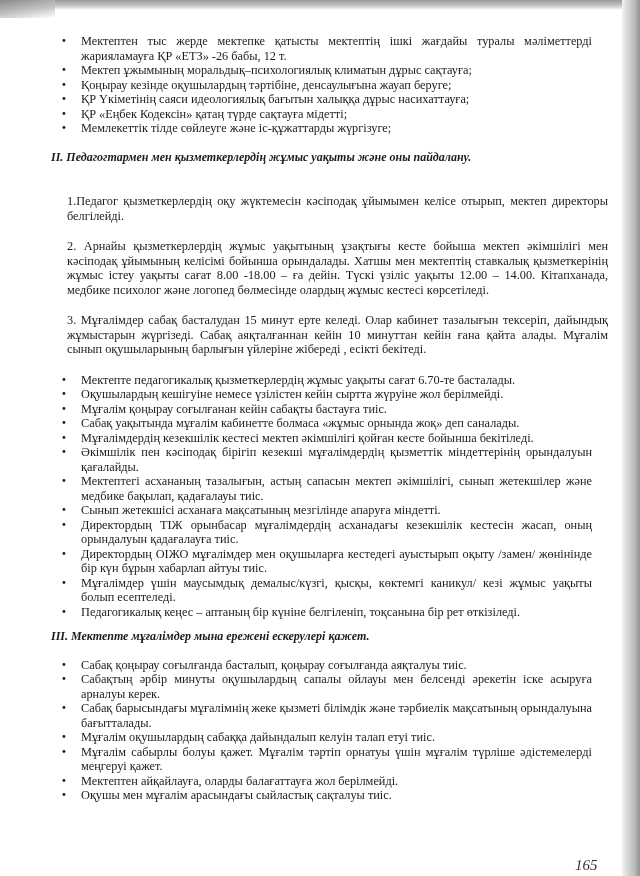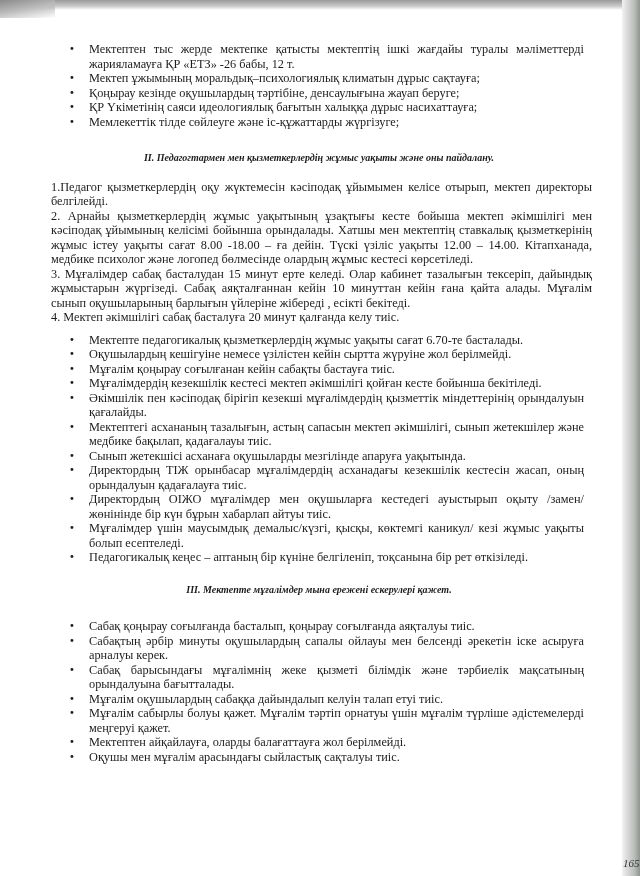--- a/index.html
+++ b/index.html
@@ -18,73 +18,74 @@
       background: linear-gradient(170deg, #8a8a8a 0%, #bdbdbd 50%, rgba(255,255,255,0) 100%);
     }
     .scan-right {
       position: absolute; right: 0; top: 0; width: 18px; height: 876px;
       background: linear-gradient(90deg, #f2f2f2 0%, #d9d9d9 30%, #b8bcb8 70%, #8f948f 100%);
     }
     .page {
       position: absolute; left: 56px; top: 34px; width: 536px;
       font-size: 12.3px; line-height: 14.5px;
     }
-    ul { list-style: none; margin: 8px; padding: 0; }
+    ul { list-style: none; margin: 0; padding: 0; }
     li { position: relative; padding-left: 25px; text-align: justify; margin-bottom: 0; }
     li::before {
       content: "•"; position: absolute; left: 5px; top: 0;
       font-family: "DejaVu Sans", sans-serif; font-size: 10px;
     }
     .heading {
       font-weight: bold; font-style: italic; margin: 0;
-      font-size: 10px; position: relative; left: -5px; text-align: center;
+      font-size: 12px; position: relative; left: -5px;
     }
-    .para { margin: 0; text-align: justify; position: relative; left: -5px; width: 541px; }
+    .para { margin: 16px; text-align: justify; position: relative; left: -5px; width: 541px; }
     .gap-s { height: 14px; }
     .gap-m { height: 10px; }
     ul.sub { padding-left: 0; }
     .page-no {
-      position: absolute; left: 623px; top: 857px; font-size: 11px;
+      position: absolute; left: 575px; top: 857px; font-size: 15px;
       font-style: italic; color: #333;
     }
   </style>
 </head>
 <body>
 
 <div class="scan-top"></div>
 <div class="scan-corner"></div>
 <div class="scan-right"></div>
 
 <div class="page">
 
   <ul>
     <li>Мектептен тыс жерде мектепке қатысты мектептің ішкі жағдайы туралы мәліметтерді жарияламауға ҚР «ЕТЗ» -26 бабы, 12 т.</li>
     <li>Мектеп ұжымының моральдық–психологиялық климатын дұрыс сақтауға;</li>
     <li>Қоңырау кезінде оқушылардың тәртібіне, денсаулығына жауап беруге;</li>
     <li>ҚР Үкіметінің саяси идеологиялық бағытын халыққа дұрыс насихаттауға;</li>
+    <li>ҚР «Еңбек Кодексін» қатаң түрде сақтауға мідетті;</li>
     <li>Мемлекеттік тілде сөйлеуге және іс-құжаттарды жүргізуге;</li>
   </ul>
 
   <div class="gap-s"></div>
   <p class="heading">II. Педагогтармен мен қызметкерлердің жұмыс уақыты және оны пайдалану.</p>
   <div class="gap-s"></div>
 
   <p class="para">1.Педагог қызметкерлердің оқу жүктемесін кәсіподақ ұйымымен келісе отырып, мектеп директоры белгілейді.</p>
   <p class="para">2. Арнайы қызметкерлердің жұмыс уақытының ұзақтығы кесте бойыша мектеп әкімшілігі мен кәсіподақ ұйымының келісімі бойынша орындалады. Хатшы мен мектептің ставкалық қызметкерінің жұмыс істеу уақыты сағат 8.00 -18.00 – ға дейін. Түскі үзіліс уақыты 12.00 – 14.00. Кітапханада, медбике психолог және логопед бөлмесінде олардың жұмыс кестесі көрсетіледі.</p>
   <p class="para">3. Мұғалімдер сабақ басталудан 15 минут ерте келеді. Олар кабинет тазалығын тексеріп, дайындық жұмыстарын жүргізеді. Сабақ аяқталғаннан кейін 10 минуттан кейін ғана қайта алады. Мұғалім сынып оқушыларының барлығын үйлеріне жібереді , есікті бекітеді.</p>
-  <p class="para">4. Мектеп әкімшілігі сабақ басталуға 20 минут қалғанда келу тиіс.</p>
 
   <ul class="sub">
     <li>Мектепте педагогикалық қызметкерлердің жұмыс уақыты сағат 6.70-те басталады.</li>
     <li>Оқушылардың кешігуіне немесе үзілістен кейін сыртта жүруіне жол берілмейді.</li>
     <li>Мұғалім қоңырау соғылғанан кейін сабақты бастауға тиіс.</li>
+    <li>Сабақ уақытында мұғалім кабинетте болмаса «жұмыс орнында жоқ» деп саналады.</li>
     <li>Мұғалімдердің кезекшілік кестесі мектеп әкімшілігі қойған кесте бойынша бекітіледі.</li>
     <li>Әкімшілік пен кәсіподақ бірігіп кезекші мұғалімдердің қызметтік міндеттерінің орындалуын қағалайды.</li>
     <li>Мектептегі асхананың тазалығын, астың сапасын мектеп әкімшілігі, сынып жетекшілер және медбике бақылап, қадағалауы тиіс.</li>
-    <li>Сынып жетекшісі асханаға оқушыларды мезгілінде апаруға уақытында.</li>
+    <li>Сынып жетекшісі асханаға мақсатының мезгілінде апаруға міндетті.</li>
     <li>Директордың ТІЖ орынбасар мұғалімдердің асханадағы кезекшілік кестесін жасап, оның орындалуын қадағалауға тиіс.</li>
     <li>Директордың ОІЖО мұғалімдер мен оқушыларға кестедегі ауыстырып оқыту /замен/ жөнінінде бір күн бұрын хабарлап айтуы тиіс.</li>
     <li>Мұғалімдер үшін маусымдық демалыс/күзгі, қысқы, көктемгі каникул/ кезі жұмыс уақыты болып есептеледі.</li>
     <li>Педагогикалық кеңес – аптаның бір күніне белгіленіп, тоқсанына бір рет өткізіледі.</li>
   </ul>
 
   <div class="gap-m"></div>
   <p class="heading">III. Мектепте мұғалімдер мына ережені ескерулері қажет.</p>
   <div class="gap-s"></div>
 

